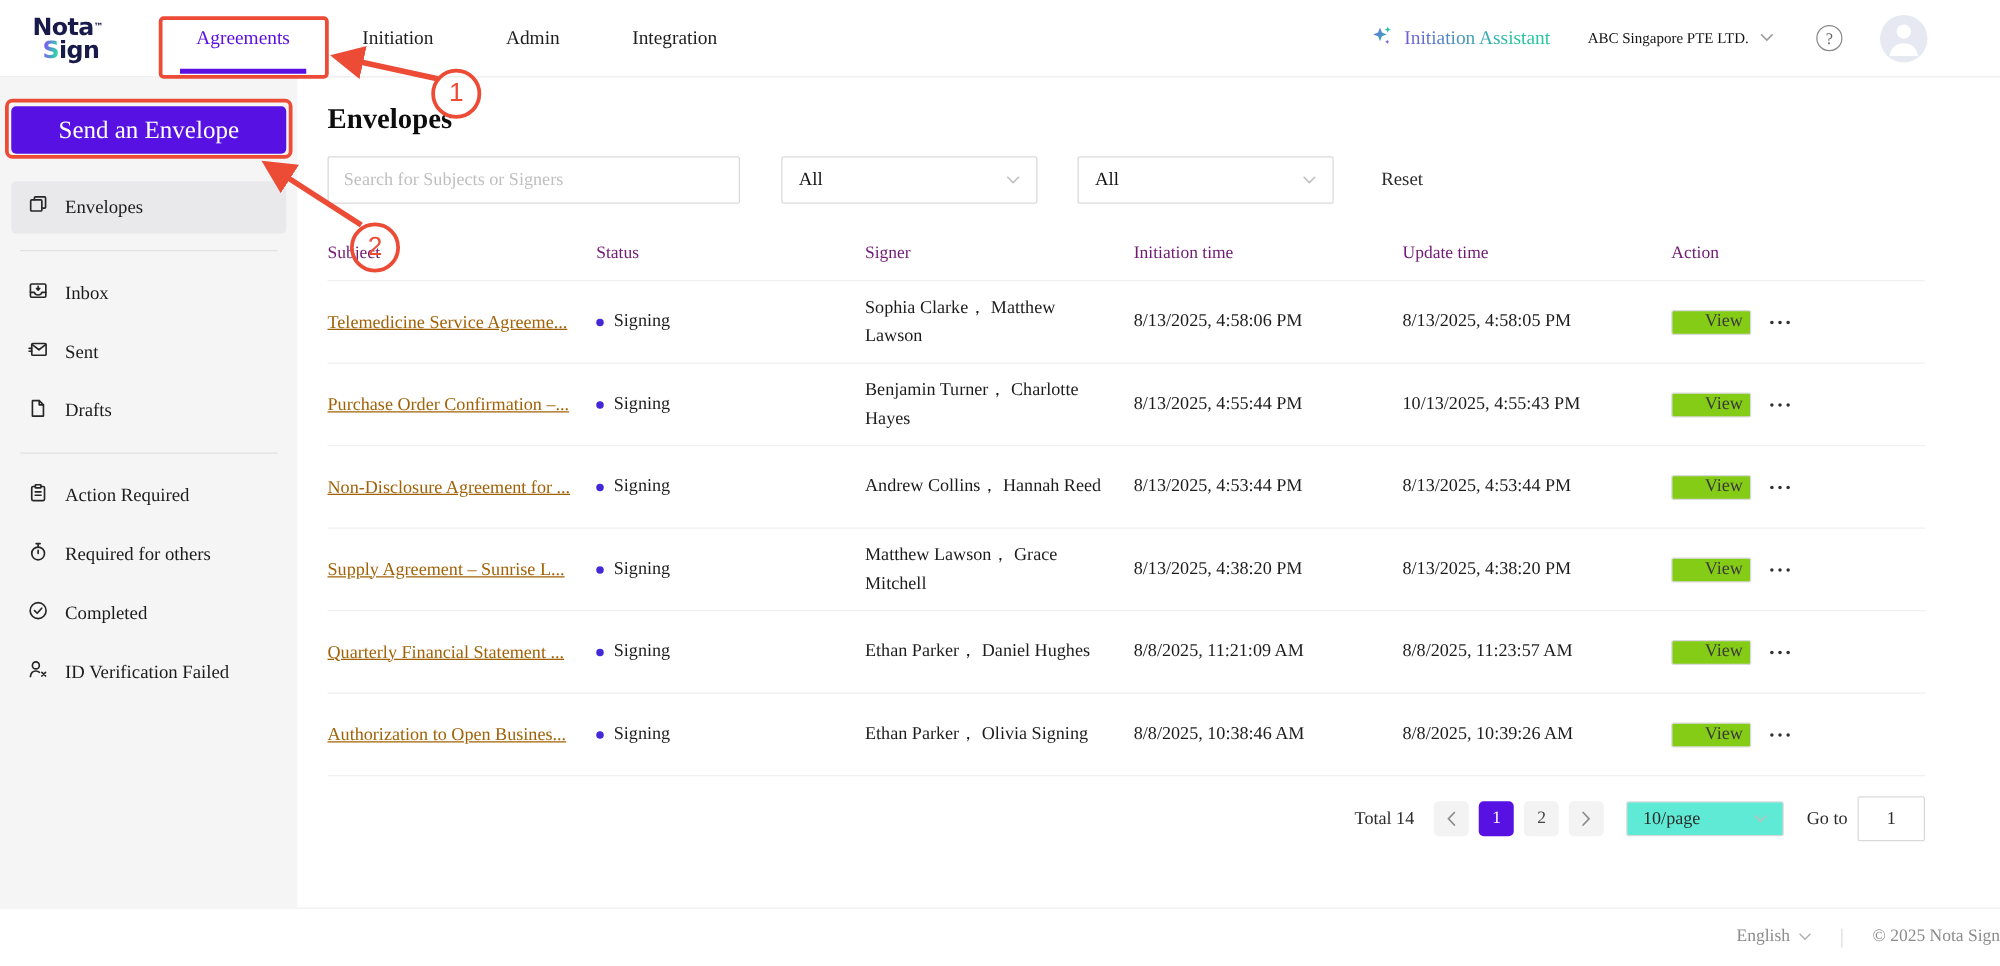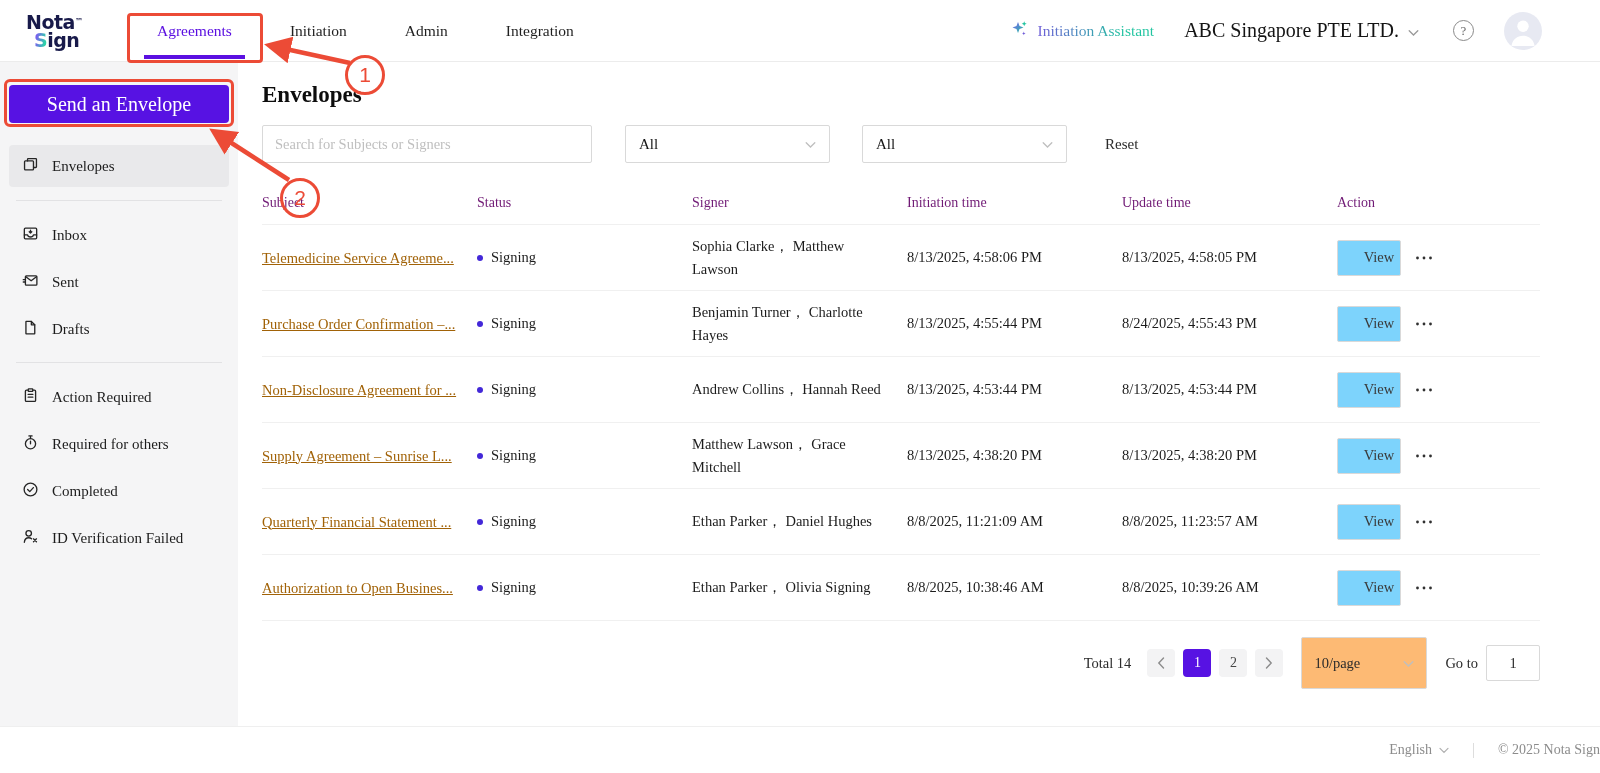--- a/index.html
+++ b/index.html
@@ -27,21 +27,21 @@
          font-size:15.5px; color:#1f1f1f; cursor:pointer; margin-right:28px; }
   .tab.active { color:#5b10e1; }
   .tab.active::after { content:""; position:absolute; left:2px; right:2px; bottom:2px;
                        height:4px; background:#5b10e1; }
   .topbar-right { margin-left:auto; display:flex; align-items:center; margin-right:58px; }
   .assistant { display:flex; align-items:center; gap:8px; cursor:pointer; }
   .assistant-label { font-size:15.5px;
          background:linear-gradient(90deg,#6f5bd8 0%,#21c4a0 75%);
          -webkit-background-clip:text; background-clip:text; color:transparent; }
   .org { display:flex; align-items:center; gap:9px; margin-left:30px; cursor:pointer;
-         font-size:20px; color:#141414; }
+         font-size:12px; color:#141414; }
   .help { width:21px; height:21px; border:1.5px solid #8a8a8a; border-radius:50%;
           display:flex; align-items:center; justify-content:center; font-size:13px;
           color:#666; margin-left:34px; cursor:pointer; }
   .avatar { width:38px; height:38px; border-radius:50%; background:#e7e9f2; overflow:hidden;
             margin-left:30px; display:flex; align-items:flex-end; justify-content:center; cursor:pointer; }
 
   
   .sidebar { position:absolute; top:62px; left:0; width:238px; height:664px; background:#f5f5f6; }
   .send-btn { display:flex; align-items:center; justify-content:center;
               margin:23px 0 0 9px; width:220px; height:38px; background:#5712e3; color:#fff;
@@ -72,34 +72,34 @@
   .thead,.trow { display:grid; grid-template-columns:215px 215px 215px 215px 215px 1fr;
                  align-items:center; }
   .thead { height:44px; color:#701a75; font-size:14px; border-bottom:1px solid #f0f0f0; }
   .thead > div, .trow > div { padding-right:18px; }
   .trow { min-height:66px; border-bottom:1px solid #f0f0f0; font-size:14.5px; color:#1c1c1c; }
   .subject-link { color:#a16207; text-decoration:underline; cursor:pointer; line-height:20px; }
   .status-cell { display:flex; align-items:center; gap:8px; }
   .status-dot { width:6px; height:6px; border-radius:50%; background:#4328d8; flex:0 0 auto; }
   .signer-cell { line-height:23px; }
   .action-cell { display:flex; align-items:center; gap:14px; }
-  .view-btn { width:64px; height:36px; background:#7dd3fc; border:1px solid #d9d9d9; border-radius:2px;
+  .view-btn { width:64px; height:20px; background:#84cc16; border:1px solid #d9d9d9; border-radius:2px;
               font-size:14.5px; color:#3a3a3a; cursor:pointer;padding-left:20px; }
   .more-btn { cursor:pointer; display:flex; align-items:center; }
 
   .pagination { margin-top:16px; display:flex; justify-content:flex-end; align-items:center;
                 gap:8px; font-size:14.5px; color:#2b2b2b; }
   .pg-total { margin-right:8px; }
   .pg-btn { width:28px; height:28px; border-radius:4px; background:#f3f3f4; border:none;
             display:flex; align-items:center; justify-content:center; font-size:14px;
             color:#444; cursor:pointer; }
   .pg-btn.active { background:#5712e3; color:#fff; }
-  .pg-size { margin-left:10px; width:126px; height:52px; border:1px solid #d9d9d9; border-radius:2px;
+  .pg-size { margin-left:10px; width:126px; height:28px; border:1px solid #d9d9d9; border-radius:2px;
              display:flex; align-items:center; justify-content:space-between; padding:0 12px;
-             color:#2b2b2b; cursor:pointer; background:#fdba74; }
+             color:#2b2b2b; cursor:pointer; background:#5eead4; }
   .pg-goto-label { margin-left:10px; }
   .pg-goto-input { width:54px; height:36px; border:1px solid #d9d9d9; border-radius:2px;
                    text-align:center; font-size:14.5px; color:#2b2b2b; outline:none; }
 
   
   .footer { position:absolute; top:726px; left:0; width:1600px; height:47px; background:#fff;
             border-top:1px solid #efefef; display:flex; align-items:center; justify-content:flex-end;
             gap:24px; color:#8c8c8c; font-size:14px; }
   .lang { display:flex; align-items:center; gap:7px; cursor:pointer; }
   .vdiv { width:1px; height:15px; background:#ddd; }
@@ -330,21 +330,21 @@
       </div>
 
       <div class="trow">
         <div><span class="subject-link">Purchase Order Confirmation –...</span></div>
         <div class="status-cell">
             <span class="status-dot"></span>
             <span>Signing</span>
           </div>
         <div class="signer-cell">Benjamin Turner， Charlotte Hayes</div>
         <div>8/13/2025, 4:55:44 PM</div>
-        <div>8/24/2025, 4:55:43 PM</div>
+        <div>10/13/2025, 4:55:43 PM</div>
         <div class="action-cell">
           <button class="view-btn">View</button>
           <span class="more-btn">
               <svg width="18" height="6" viewBox="0 0 18 6">
                 <circle cx="2.5" cy="3" r="1.4" fill="#303030"></circle>
                 <circle cx="9" cy="3" r="1.4" fill="#303030"></circle>
                 <circle cx="15.5" cy="3" r="1.4" fill="#303030"></circle>
               </svg>
             </span>
         </div>

